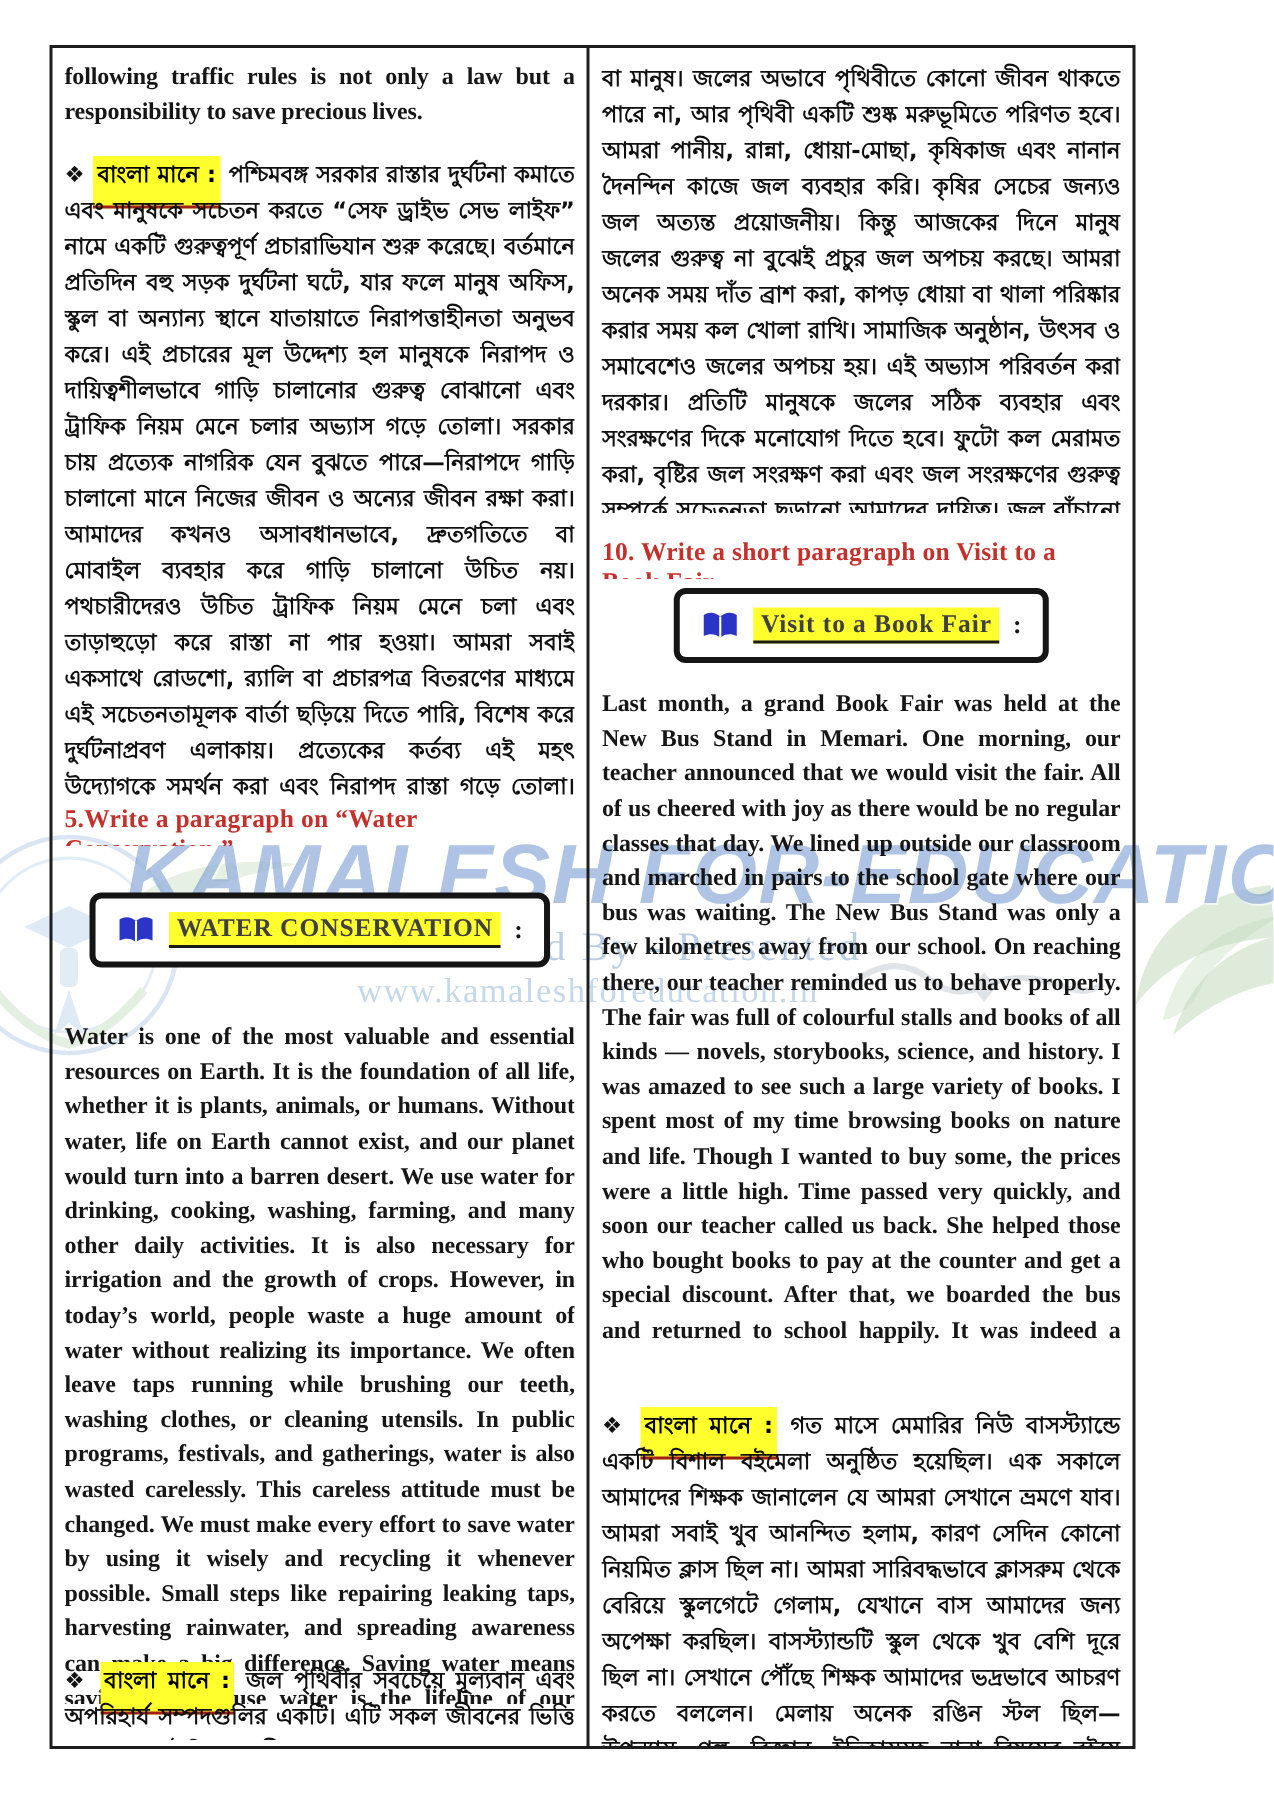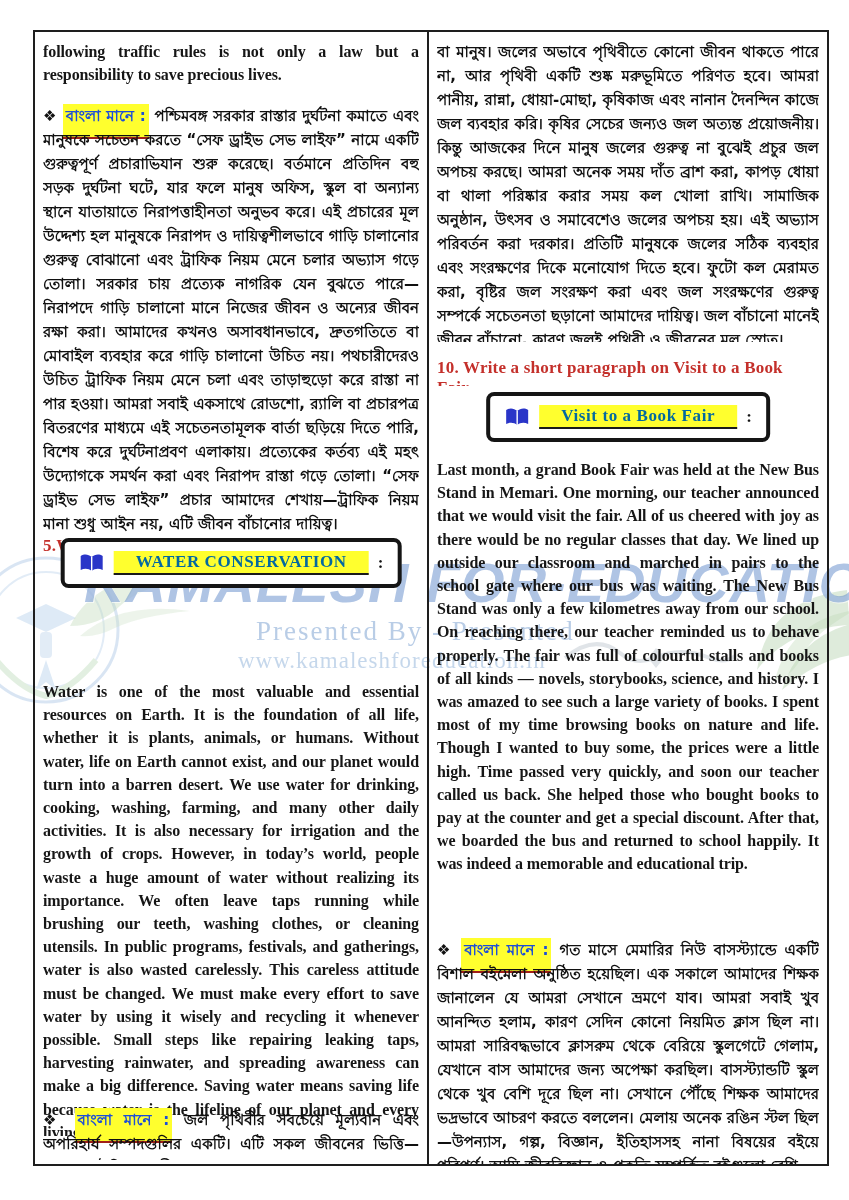--- a/index.html
+++ b/index.html
@@ -34,21 +34,21 @@
   }
   .wm-logo{position:absolute;opacity:0.33;}
   .wm-logo-left{top:540px;left:-34px;}
   .wm-leaf-a{top:556px;left:60px;opacity:0.35;}
   .wm-leaf-b{top:580px;right:-8px;opacity:0.4;}
   .wm-leaf-c{top:600px;left:770px;opacity:0.35;}
   .wm-flourish{top:628px;left:560px;opacity:0.3;}
   
   .frame{
     position:absolute;left:33px;top:30px;
-    width:796px;height:1136px;
+    width:724px;height:1136px;
     border:2px solid #1e1e1e;
     display:flex;z-index:1;box-sizing:border-box;
   }
   .col{position:relative;box-sizing:border-box;height:100%;overflow:hidden;}
   .col-left{width:394px;border-right:2px solid #1e1e1e;}
   .col-right{width:398px;}
   .slot{position:absolute;left:8px;right:8px;overflow:hidden;}
   
   .en{
     font-family:"Liberation Serif", serif;
@@ -62,36 +62,36 @@
     font-size:15px;line-height:24px;
     text-align:justify;margin:0;
   }
   .q{
     font-family:"Liberation Serif", serif;
     font-weight:bold;color:#c4302b;
     font-size:17px;margin:0;letter-spacing:0.2px;
   }
   .bullet{color:#111;font-family:"DejaVu Sans", sans-serif;font-size:15px;}
   .blabel{
-    background:#ffff2e;color:#1d4ed8;
+    background:#ffff2e;color:#000000;
     border-bottom:2px solid #a02018;
     padding:12px 3px;font-weight:bold;
   }
   .title-box{
     position:absolute;left:50%;transform:translateX(-50%);
     border:4px solid #151515;border-radius:8px;
     background:#fff;
     padding:9px 14px;display:flex;align-items:center;gap:9px;
     white-space:nowrap;
   }
   .title-hl{
     background:#ffff2e;border-bottom:2px solid #1a1a1a;
     font-family:"Liberation Serif", serif;
-    font-weight:bold;color:#0369a1;font-size:17px;
-    letter-spacing:0.6px;padding:1px 22px;
+    font-weight:bold;color:#404040;font-size:17px;
+    letter-spacing:0.6px;padding:1px 5px;
   }
   .title-colon{font-weight:bold;color:#141414;font-size:17px;}
   .book-icon{display:inline-flex;flex:0 0 auto;}
 </style>
 </head>
 <body>
 
 <div class="wm-layer">
   <svg class="wm-logo wm-logo-left" width="170" height="180" viewBox="0 0 170 180">
     <circle cx="80" cy="90" r="72" fill="none" stroke="#8fb3dc" stroke-width="3"></circle>
@@ -132,21 +132,21 @@
       <p class="bn"><span class="bullet">❖</span>
         <span class="blabel">বাংলা মানে :</span>
         <span>পশ্চিমবঙ্গ সরকার রাস্তার দুর্ঘটনা কমাতে এবং মানুষকে সচেতন করতে “সেফ ড্রাইভ সেভ লাইফ” নামে একটি গুরুত্বপূর্ণ প্রচারাভিযান শুরু করেছে। বর্তমানে প্রতিদিন বহু সড়ক দুর্ঘটনা ঘটে, যার ফলে মানুষ অফিস, স্কুল বা অন্যান্য স্থানে যাতায়াতে নিরাপত্তাহীনতা অনুভব করে। এই প্রচারের মূল উদ্দেশ্য হল মানুষকে নিরাপদ ও দায়িত্বশীলভাবে গাড়ি চালানোর গুরুত্ব বোঝানো এবং ট্রাফিক নিয়ম মেনে চলার অভ্যাস গড়ে তোলা। সরকার চায় প্রত্যেক নাগরিক যেন বুঝতে পারে—নিরাপদে গাড়ি চালানো মানে নিজের জীবন ও অন্যের জীবন রক্ষা করা। আমাদের কখনও অসাবধানভাবে, দ্রুতগতিতে বা মোবাইল ব্যবহার করে গাড়ি চালানো উচিত নয়। পথচারীদেরও উচিত ট্রাফিক নিয়ম মেনে চলা এবং তাড়াহুড়ো করে রাস্তা না পার হওয়া। আমরা সবাই একসাথে রোডশো, র‍্যালি বা প্রচারপত্র বিতরণের মাধ্যমে এই সচেতনতামূলক বার্তা ছড়িয়ে দিতে পারি, বিশেষ করে দুর্ঘটনাপ্রবণ এলাকায়। প্রত্যেকের কর্তব্য এই মহৎ উদ্যোগকে সমর্থন করা এবং নিরাপদ রাস্তা গড়ে তোলা। “সেফ ড্রাইভ সেভ লাইফ” প্রচার আমাদের শেখায়—ট্রাফিক নিয়ম মানা শুধু আইন নয়, এটি জীবন বাঁচানোর দায়িত্ব।</span>
       </p>
     </div>
 
     <div class="slot" style="top:504px;height:28px;">
       <p class="q">5.Write a paragraph on “Water Conservation.”</p>
     </div>
 
-    <div class="title-box" style="top:506px;">
+    <div class="title-box" style="top:563px;">
       <span class="book-icon">
         <svg width="26" height="20" viewBox="0 0 26 20">
           <path d="M2 3 C6 0.5 10 1.5 13 4 C16 1.5 20 0.5 24 3 L24 17 C20 15 16 15.5 13 18 C10 15.5 6 15 2 17 Z" fill="#2a35c8"></path>
           <line x1="13" y1="4" x2="13" y2="18" stroke="#ffffff" stroke-width="1.4"></line>
         </svg>
       </span>
       <span class="title-hl">WATER CONSERVATION</span>
       <span class="title-colon">:</span>
     </div>
 

